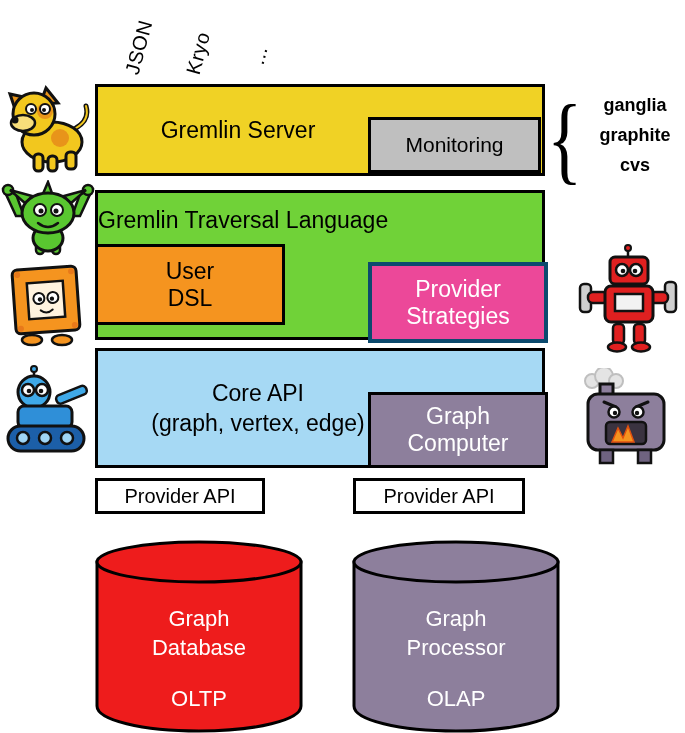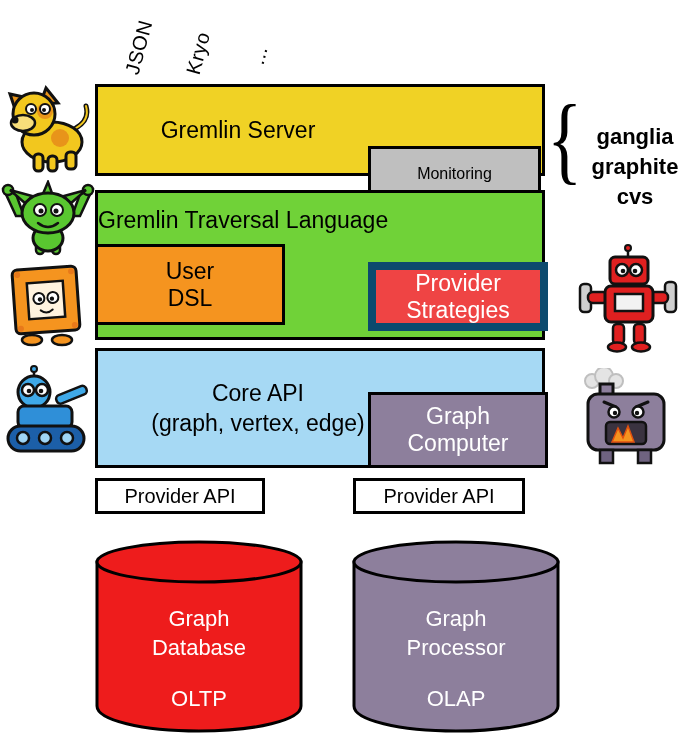--- a/index.html
+++ b/index.html
@@ -8,53 +8,53 @@
   .abs { position: absolute; }
   .layer { position: absolute; border: 3px solid #000; }
   .flexc { display: flex; align-items: center; justify-content: center; text-align: center; }
   .ml { white-space: pre-line; }
   .rot { position: absolute; transform-origin: left bottom; transform: rotate(-75deg);
          font-size: 20px; font-weight: 500; letter-spacing: .5px; }
   .title { font-size: 23px; font-weight: 500; }
   .white { color: #fff; }
   .brace { position: absolute; font-family: "Liberation Serif", serif; font-size: 92px; font-weight: 400;
            line-height: 92px; transform: scaleX(.8) scaleY(1.05); transform-origin: left center; }
-  .mon-list { position: absolute; width: 100px; text-align: center; font-size: 22px;
-              font-weight: bold; line-height: 30px; margin-top: 32px; }
+  .mon-list { position: absolute; width: 100px; text-align: center; font-size: 18px;
+              font-weight: bold; line-height: 30px; }
   .cyl-title { position: absolute; width: 100%; text-align: center; color: #fff;
                font-size: 22px; line-height: 1.32; }
 </style>
 </head>
 <body>
 
 <div class="stage">
 
   <div class="rot" style="left:143px; top:54px;">JSON</div>
   <div class="rot" style="left:204px; top:54px;">Kryo</div>
   <div class="rot" style="left:268px; top:44px;">...</div>
 
   <div class="layer" style="left:95px; top:84px; width:450px; height:92px; background:#F0D225;padding-left:25px;">
     <div class="abs title" style="left:10px; top:30px; width:260px; text-align:center;">Gremlin Server</div>
-    <div class="abs flexc" style="left:270px; top:30px; width:173px; height:56px; background:#BFBFBF; border:3px solid #000; font-size:16px;margin-top:29px;">
+    <div class="abs flexc" style="left:270px; top:30px; width:173px; height:56px; background:#BFBFBF; border:3px solid #000; font-size:21px;">
       <span>Monitoring</span>
     </div>
   </div>
 
   <div class="brace" style="left:547px; top:93px;">{</div>
   <div class="mon-list" style="left:585px; top:90px;">
     <div>ganglia</div>
     <div>graphite</div>
     <div>cvs</div>
   </div>
 
   <div class="layer" style="left:95px; top:190px; width:450px; height:150px; background:#70D238;">
     <div class="abs title" style="left:0; top:14px; width:100%; ">Gremlin Traversal Language</div>
     <div class="abs flexc title ml" style="left:-3px; top:51px; width:190px; height:81px; background:#F5941F; border:3px solid #000;">User
 DSL</div>
-    <div class="abs flexc title ml white" style="left:270px; top:69px; width:180px; height:69px; background:#ef4444; border:8px solid #0c4a6e;">Provider
+    <div class="abs flexc title ml white" style="left:270px; top:69px; width:180px; height:81px; background:#ec4899; border:4px solid #0c4a6e;">Provider
 Strategies</div>
   </div>
 
   <div class="layer" style="left:95px; top:348px; width:450px; height:120px; background:#A6D9F4;">
     <div class="abs title ml" style="left:0; top:28px; width:320px; text-align:center; line-height:1.3;">Core API
 (graph, vertex, edge)</div>
     <div class="abs flexc title ml white" style="left:270px; top:41px; width:180px; height:76px; background:#8D7F9C; border:3px solid #000;">Graph
 Computer</div>
   </div>
 

